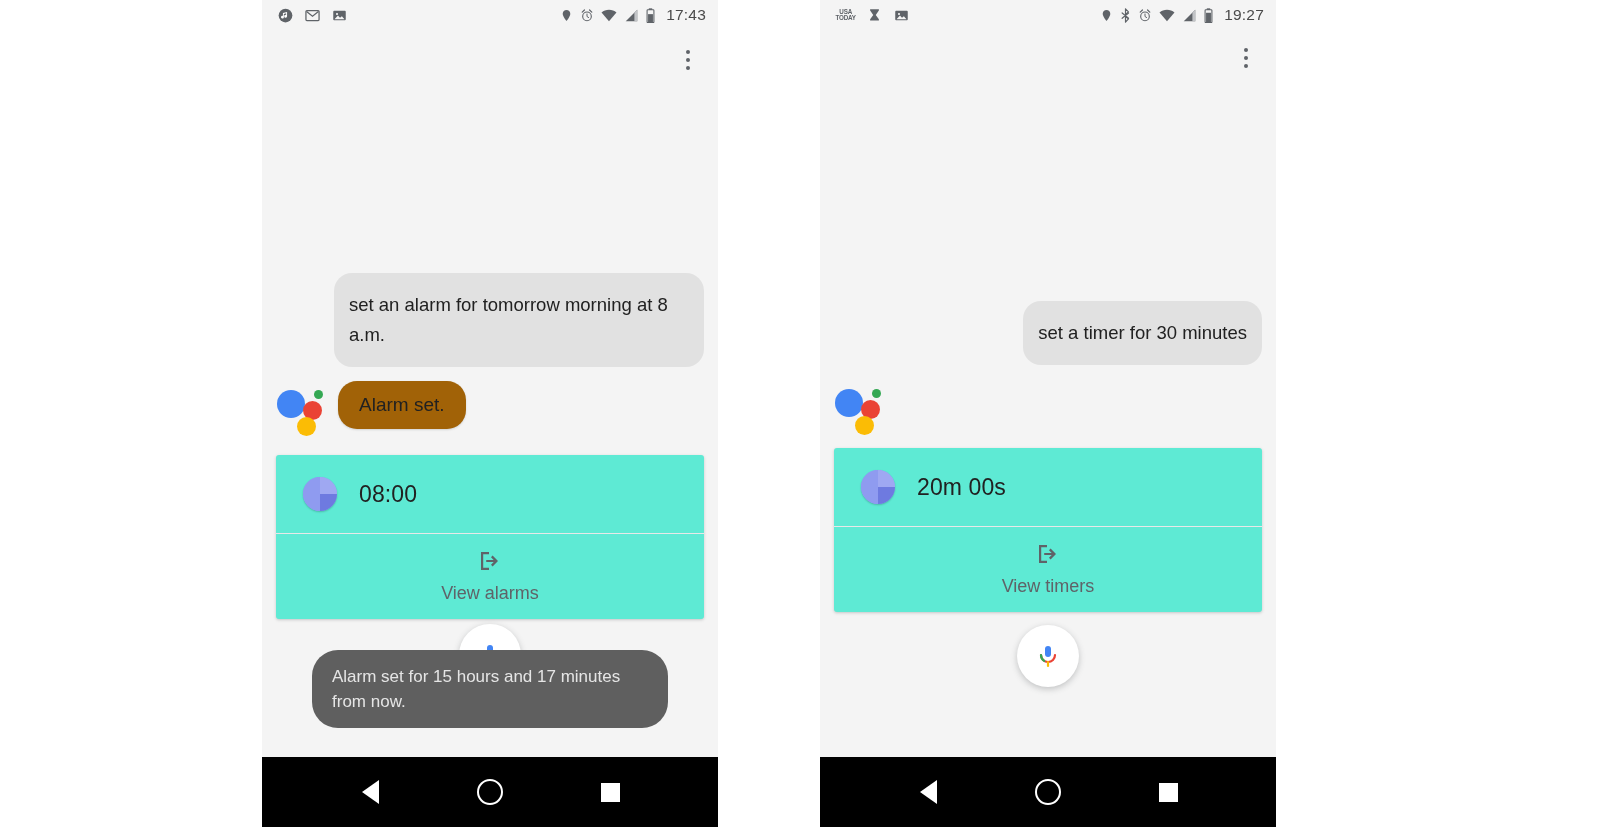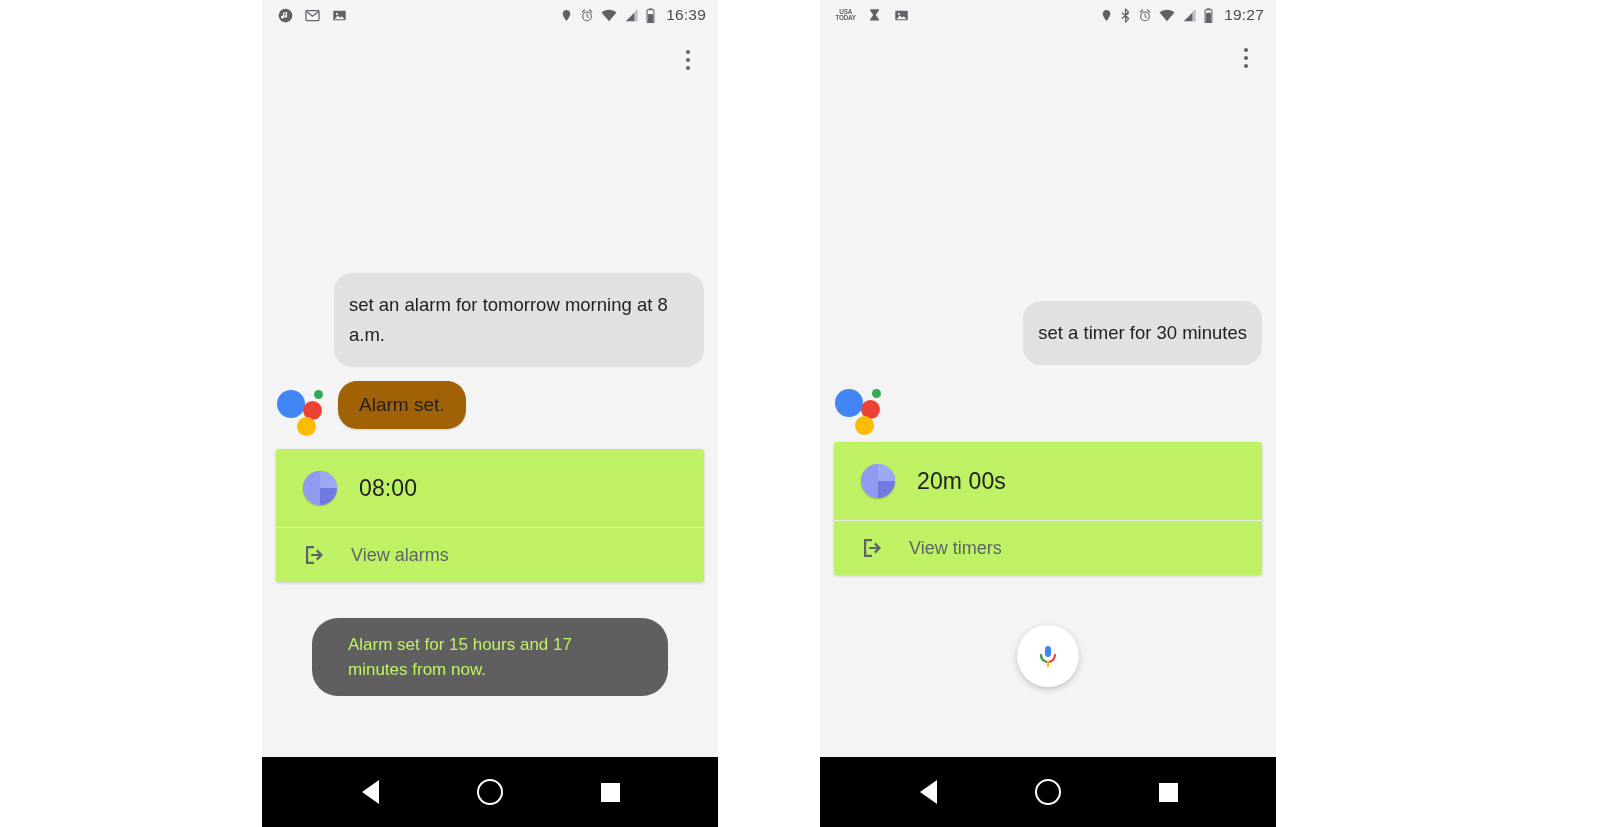--- a/index.html
+++ b/index.html
@@ -120,24 +120,24 @@
     background: #a16207;
     border-radius: 19px;
     padding: 13px 21px;
     font-size: 19px;
     color: #212121;
     box-shadow: 0 1px 2px rgba(60,64,67,.18);
   }
 
   
   .card {
-    background: #bef264;
+    background: #5eead4;
     border-radius: 3px;
     box-shadow: 0 1px 3px rgba(60,64,67,.25);
-    margin: 2px 14px;
+    margin: 8px 14px;
     overflow: hidden;
   }
   .card-main {
     display: flex;
     align-items: center;
     gap: 22px;
     padding: 22px 27px;
   }
   .clock-icon {
     width: 34px; height: 34px;
@@ -163,23 +163,24 @@
   }
   .card-value {
     font-size: 23px;
     color: #212121;
     letter-spacing: .1px;
   }
   .card-divider { height: 1px; background: #e8e8e8; }
   .card-action {
     display: flex;
     align-items: center;
-    gap: 22px;
+    gap: 8px;
     padding: 15px 27px;
     cursor: pointer;
+    flex-direction: column;
   }
   .exit-icon { flex: 0 0 26px; display: inline-flex; }
   .card-action-label {
     font-size: 18px;
     color: #5f6368;
   }
 
   
   .mic-btn {
     position: absolute;
@@ -190,26 +191,27 @@
     display: flex;
     align-items: center;
     justify-content: center;
     cursor: pointer;
   }
 
   
   .toast {
     position: absolute;
     background: #5f5f5f;
-    color: #bef264;
+    color: #e5e5e5;
     border-radius: 26px;
-    padding: 14px 36px;
+    padding: 14px 20px;
     font-size: 17px;
     line-height: 25px;
     box-sizing: border-box;
+    margin-top: 32px;
   }
 
   
   .navbar {
     position: absolute;
     left: 0; right: 0; bottom: 0;
     background: #000000;
     display: flex;
     align-items: center;
     justify-content: space-around;
@@ -288,21 +290,21 @@
             <path d="M18 17h-4V5l4-4v16z" fill="#c2c4c7"></path>
           </svg>
       </span>
       <span class="sb-ico">
         <svg width="9" height="15" viewBox="0 0 12 22">
             <rect x="3.5" y="0.5" width="5" height="2.2" fill="#5f6368"></rect>
             <rect x="1" y="2.5" width="10" height="19" rx="1.2" fill="none" stroke="#5f6368" stroke-width="1.6"></rect>
             <rect x="2.4" y="9" width="7.2" height="11.6" fill="#5f6368"></rect>
           </svg>
       </span>
-      <span class="sb-time">16:39</span>
+      <span class="sb-time">17:43</span>
     </div>
   </div>
 
   <div class="overflow" style="top:40px;">
     <span class="dot"></span>
     <span class="dot"></span>
     <span class="dot"></span>
   </div>
 
   <div class="convo" style="top:273px;">

